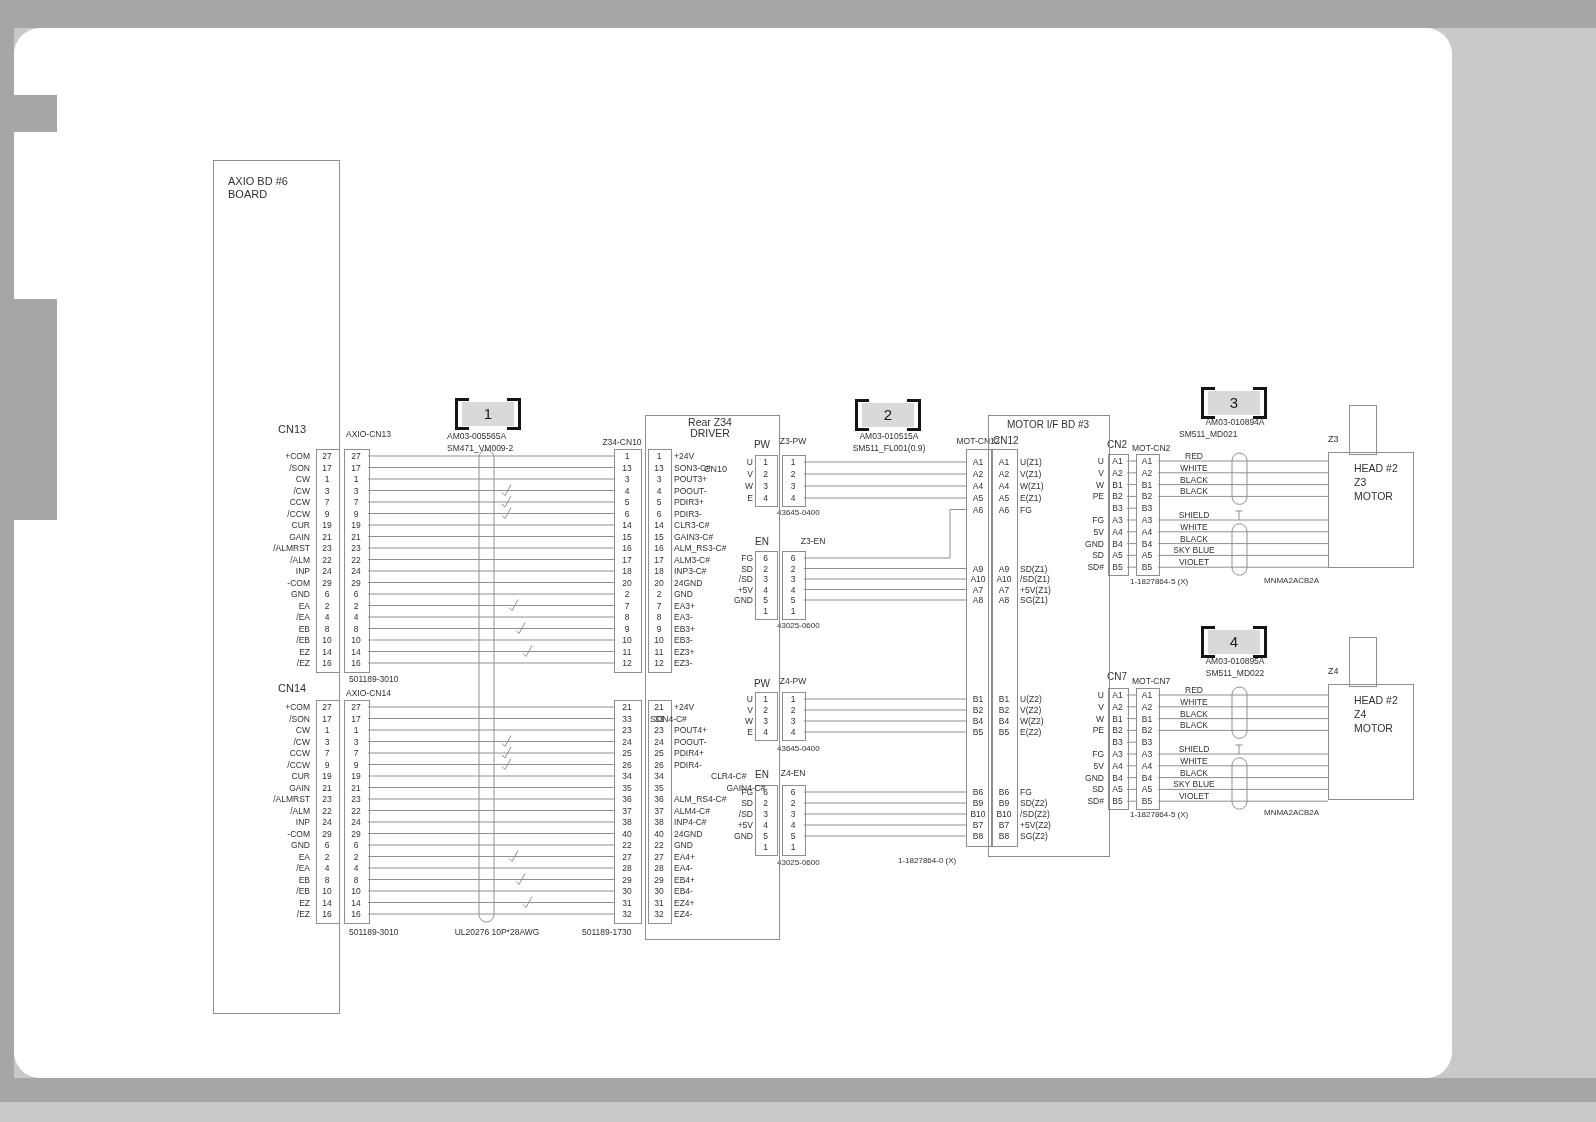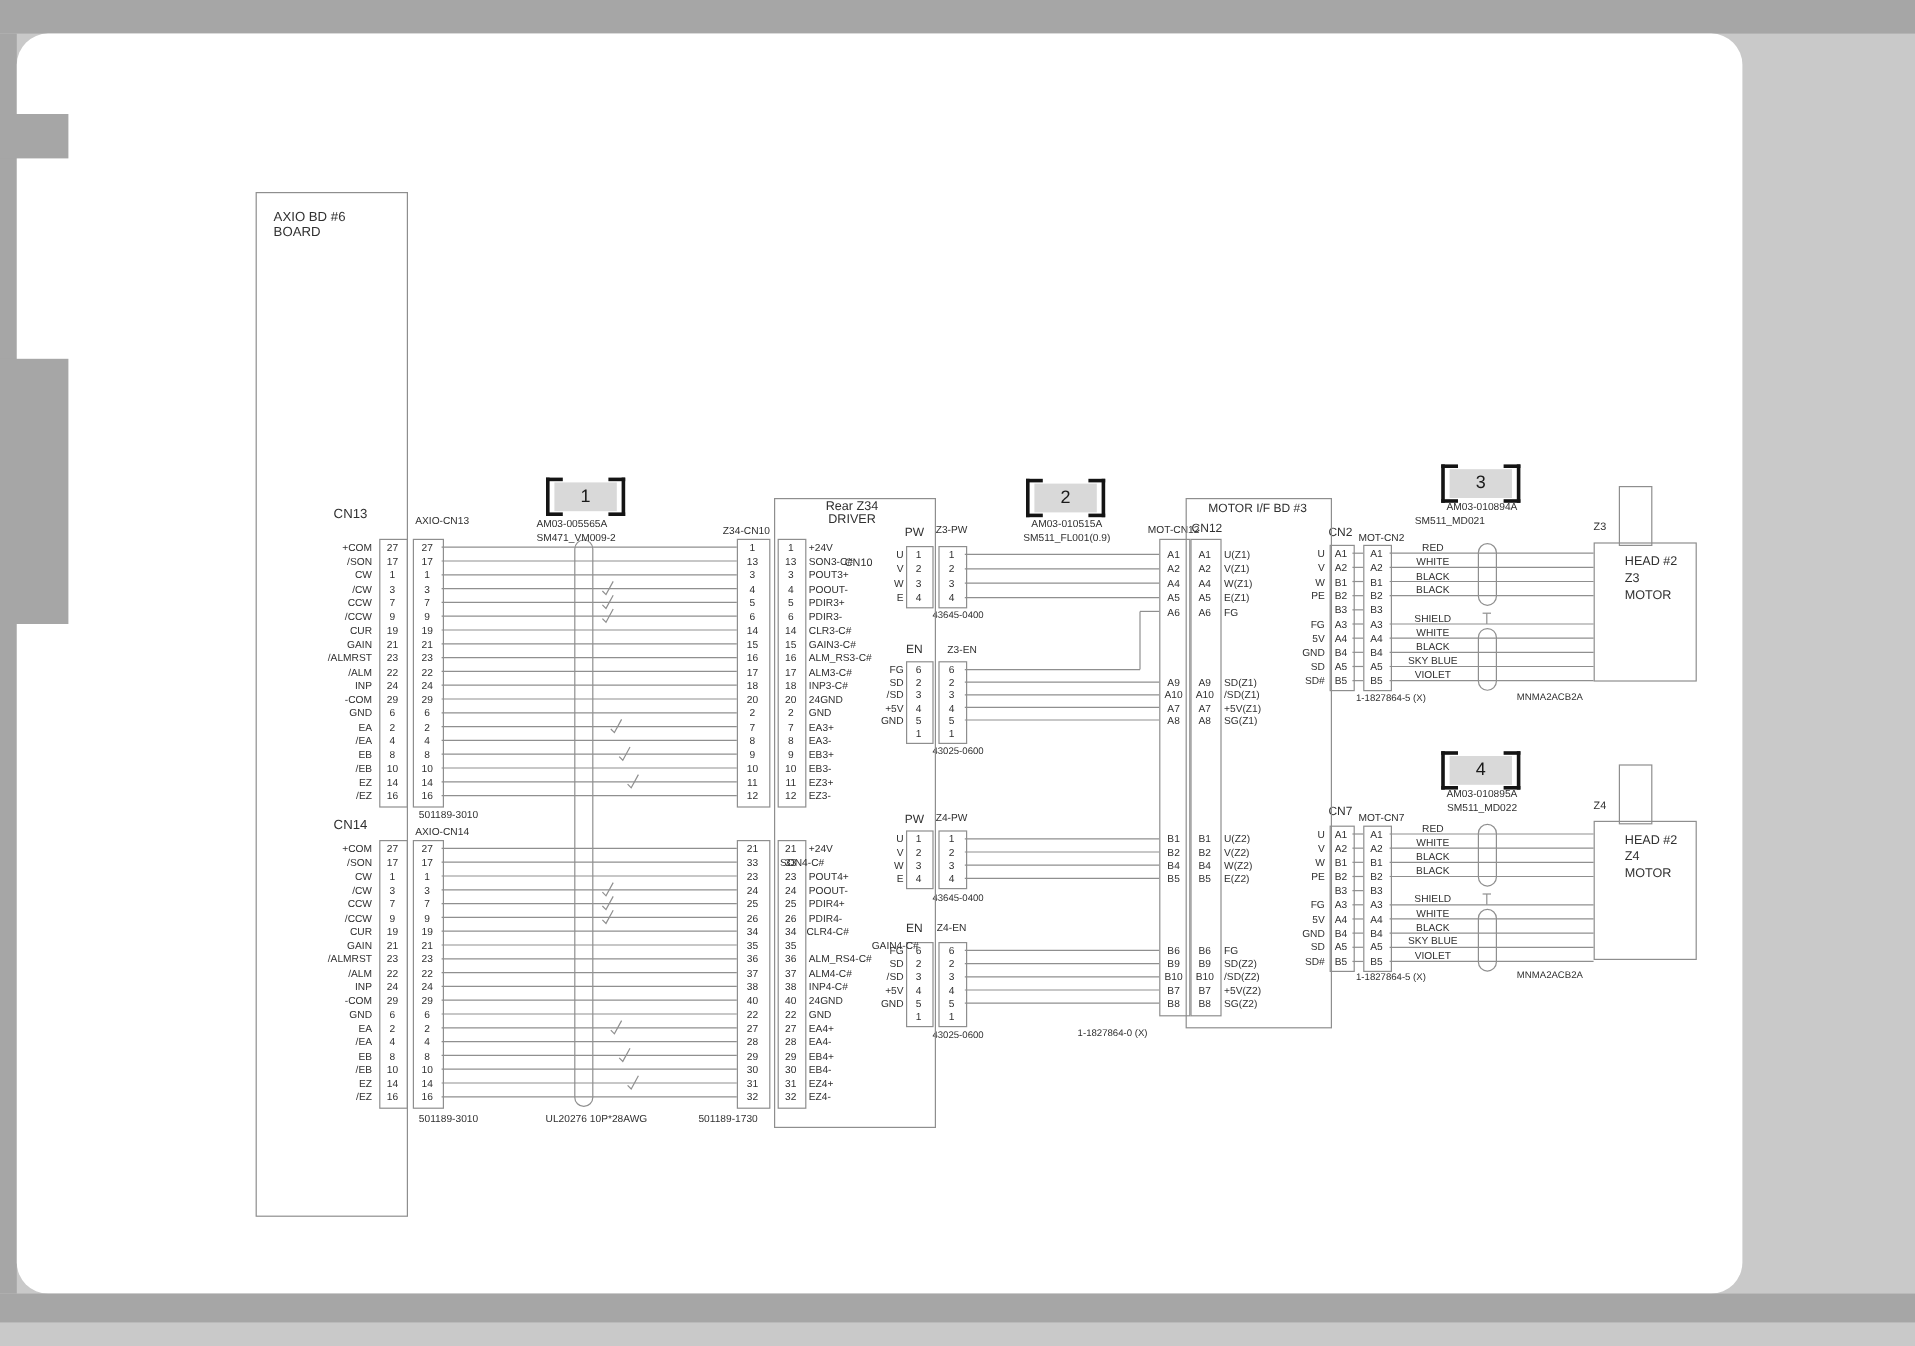--- a/index.html
+++ b/index.html
@@ -174,21 +174,21 @@
   <div class="t" style="left:660px;top:428px;width:100px;text-align:center;font-size:10.5px">DRIVER</div>
   <div class="t" style="left:704px;top:464px;font-size:9px">CN10</div>
 
   <div class="t" style="left:745px;top:440px;width:34px;text-align:center;font-size:10px">PW</div>
   <div class="t" style="left:745px;top:537px;width:34px;text-align:center;font-size:10px">EN</div>
   <div class="t" style="left:745px;top:679px;width:34px;text-align:center;font-size:10px">PW</div>
   <div class="t" style="left:745px;top:770px;width:34px;text-align:center;font-size:10px">EN</div>
 
   <div class="t" style="left:772px;top:436px;width:42px;text-align:center">Z3-PW</div>
   <div class="t" style="left:777px;top:508px;font-size:8px">43645-0400</div>
-  <div class="t" style="left:772px;top:536px;width:42px;text-align:right">Z3-EN</div>
+  <div class="t" style="left:792px;top:536px;width:42px;text-align:center">Z3-EN</div>
   <div class="t" style="left:777px;top:621px;font-size:8px">43025-0600</div>
   <div class="t" style="left:772px;top:676px;width:42px;text-align:center">Z4-PW</div>
   <div class="t" style="left:777px;top:744px;font-size:8px">43645-0400</div>
   <div class="t" style="left:772px;top:768px;width:42px;text-align:center">Z4-EN</div>
   <div class="t" style="left:777px;top:858px;font-size:8px">43025-0600</div>
 
   <div class="tag" style="left:862px;top:403px">
     <span class="brl"></span>
     <span class="tagnum">2</span>
     <span class="brr"></span>
@@ -411,21 +411,21 @@
     <div class="t" style="left: 316px; top: 759.5px; width: 22px; text-align: center;">9</div>
     <div class="t" style="left: 344px; top: 759.5px; width: 24px; text-align: center;">9</div>
     <div class="t" style="left: 614px; top: 759.5px; width: 26px; text-align: center;">26</div>
     <div class="t" style="left: 648px; top: 759.5px; width: 22px; text-align: center;">26</div>
     <div class="t" style="left: 674px; top: 759.5px; width: 80px; text-align: left;">PDIR4-</div>
     <div class="t" style="left: 238px; top: 771px; width: 72px; text-align: right;">CUR</div>
     <div class="t" style="left: 316px; top: 771px; width: 22px; text-align: center;">19</div>
     <div class="t" style="left: 344px; top: 771px; width: 24px; text-align: center;">19</div>
     <div class="t" style="left: 614px; top: 771px; width: 26px; text-align: center;">34</div>
     <div class="t" style="left: 648px; top: 771px; width: 22px; text-align: center;">34</div>
-    <div class="t" style="left: 672px; top: 771px; width: 80px; text-align: left;">CLR4-C#</div>
+    <div class="t" style="left: 711px; top: 771px; width: 80px; text-align: left;">CLR4-C#</div>
     <div class="t" style="left: 238px; top: 782.5px; width: 72px; text-align: right;">GAIN</div>
     <div class="t" style="left: 316px; top: 782.5px; width: 22px; text-align: center;">21</div>
     <div class="t" style="left: 344px; top: 782.5px; width: 24px; text-align: center;">21</div>
     <div class="t" style="left: 614px; top: 782.5px; width: 26px; text-align: center;">35</div>
     <div class="t" style="left: 648px; top: 782.5px; width: 22px; text-align: center;">35</div>
     <div class="t" style="left: 674px; top: 782.5px; width: 80px; text-align: center; margin-left: 32px;">GAIN4-C#</div>
     <div class="t" style="left: 238px; top: 794px; width: 72px; text-align: right;">/ALMRST</div>
     <div class="t" style="left: 316px; top: 794px; width: 22px; text-align: center;">23</div>
     <div class="t" style="left: 344px; top: 794px; width: 24px; text-align: center;">23</div>
     <div class="t" style="left: 614px; top: 794px; width: 26px; text-align: center;">36</div>

